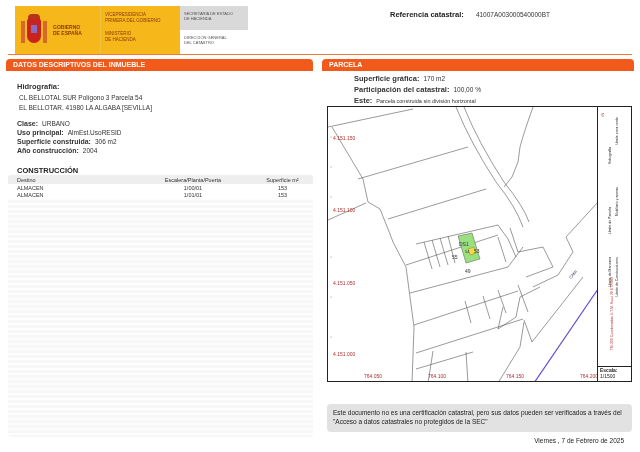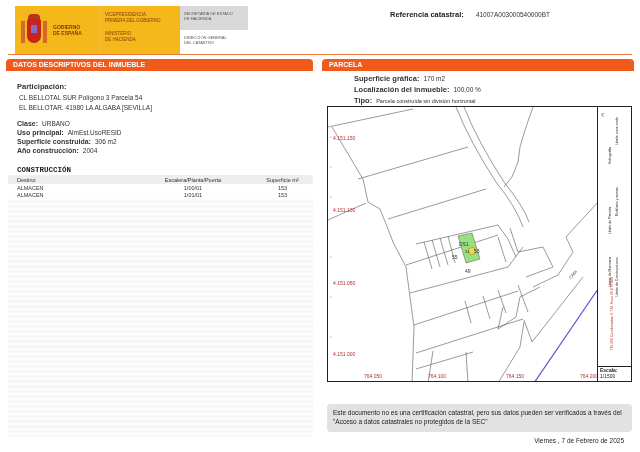--- a/index.html
+++ b/index.html
@@ -27,21 +27,21 @@
 
   .left-panel { position: absolute; left: 6px; top: 59px; width: 307px; height: 378px; }
   .panel-head { height: 12px; background: #f15a1b; border-radius: 4px 4px 0 0; color: #fff; font-size: 7px; font-weight: bold; padding: 2px 0 0 7px; }
   .sec-label { font-size: 7.5px; font-weight: bold; color: #333; }
   .val { font-size: 6.5px; color: #333; }
   .loc { position: absolute; left: 11px; top: 23px; }
   .loc .line { margin-top: 3px; margin-left: 2px; }
   .facts { position: absolute; left: 11px; top: 61px; }
   .facts .row { margin-bottom: 2px; font-size: 7px; }
   .facts .row .sec-label { font-size: 7px; margin-right: 4px; }
-  .constr-title { position: absolute; left: 11px; top: 107px; font-size: 7.5px; font-weight: bold; font-family: Liberation Mono, monospace; }
+  .constr-title { position: absolute; left: 11px; top: 107px; font-size: 7.5px; font-weight: bold; }
   .ctable { position: absolute; left: 2px; top: 116px; width: 305px; height: 262px; background: repeating-linear-gradient(#f7f7f7 0 3px, #fdfdfd 3px 5px); border-radius: 3px; }
   .ctable .hdr { display: flex; height: 9px; background: #eeeeee; border-radius: 3px 3px 0 0; font-size: 5.5px; color: #333; align-items: center; }
   .ctable .r { display: flex; height: 7px; font-size: 5.5px; color: #333; align-items: center; background: #fff; }
   .c1 { width: 140px; padding-left: 9px; } .c2 { width: 90px; text-align: center; } .c3 { width: 75px; text-align: center; padding-left: 14px; }
 
   .right-panel { position: absolute; left: 322px; top: 59px; width: 312px; height: 330px; }
   .pfacts { position: absolute; left: 8px; top: 15px; }
   .pfacts .row { margin-bottom: 1px; font-size: 7px; line-height: 10px; }
   .pfacts .row .sec-label { margin-right: 4px; padding-left: 24px; }
   .map-frame { position: absolute; left: 327px; top: 106px; width: 270px; height: 276px; border: 1.5px solid #222; border-right: none; overflow: hidden; }
@@ -94,21 +94,21 @@
   <div class="ref">
     <span class="lbl">Referencia catastral:</span>
     <span class="val">41007A003000540000BT</span>
   </div>
 </div>
 <div class="orange-rule"></div>
 
 <div class="left-panel">
   <div class="panel-head">DATOS DESCRIPTIVOS DEL INMUEBLE</div>
   <div class="loc">
-    <div class="sec-label">Participación:</div>
+    <div class="sec-label">Hidrografía:</div>
     <div class="val line">CL BELLOTAL SUR  Polígono 3 Parcela 54</div>
     <div class="val line">EL BELLOTAR. 41980 LA ALGABA [SEVILLA]</div>
   </div>
   <div class="facts">
     <div class="row"><span class="sec-label">Clase:</span><span class="val">URBANO</span></div>
     <div class="row"><span class="sec-label">Uso principal:</span><span class="val">AlmEst.UsoRESID</span></div>
     <div class="row"><span class="sec-label">Superficie construida:</span><span class="val">306 m2</span></div>
     <div class="row"><span class="sec-label">Año construcción:</span><span class="val">2004</span></div>
   </div>
   <div class="constr-title">CONSTRUCCIÓN</div>
@@ -128,22 +128,22 @@
       <div class="c2">1/01/01</div>
       <div class="c3">153</div>
     </div>
   </div>
 </div>
 
 <div class="right-panel">
   <div class="panel-head">PARCELA</div>
   <div class="pfacts">
     <div class="row"><span class="sec-label">Superficie gráfica:</span><span class="val">170 m2</span></div>
-    <div class="row"><span class="sec-label">Localización del inmueble:</span><span class="val">100,00 %</span></div>
-    <div class="row"><span class="sec-label">Tipo:</span><span class="val" style="font-size:5.5px">Parcela construida sin división horizontal</span></div>
+    <div class="row"><span class="sec-label">Participación del catastral:</span><span class="val">100,00 %</span></div>
+    <div class="row"><span class="sec-label">Este:</span><span class="val" style="font-size:5.5px">Parcela construida sin división horizontal</span></div>
   </div>
 </div>
 
 <div class="map-frame">
   <svg width="270" height="276" viewBox="0 0 270 276" style="position:absolute;left:0;top:0">
     <g stroke="#555" stroke-width="0.6" fill="none">
       <path d="M0,20 L85,2"></path>
       <path d="M0,113 L38,96"></path>
       <path d="M4,20 L35,72 L40,95 L52,102 L60,122 L65,135 L78,160 L82,190 L86,220 L84,276"></path>
       <path d="M30,72 L140,40"></path>

